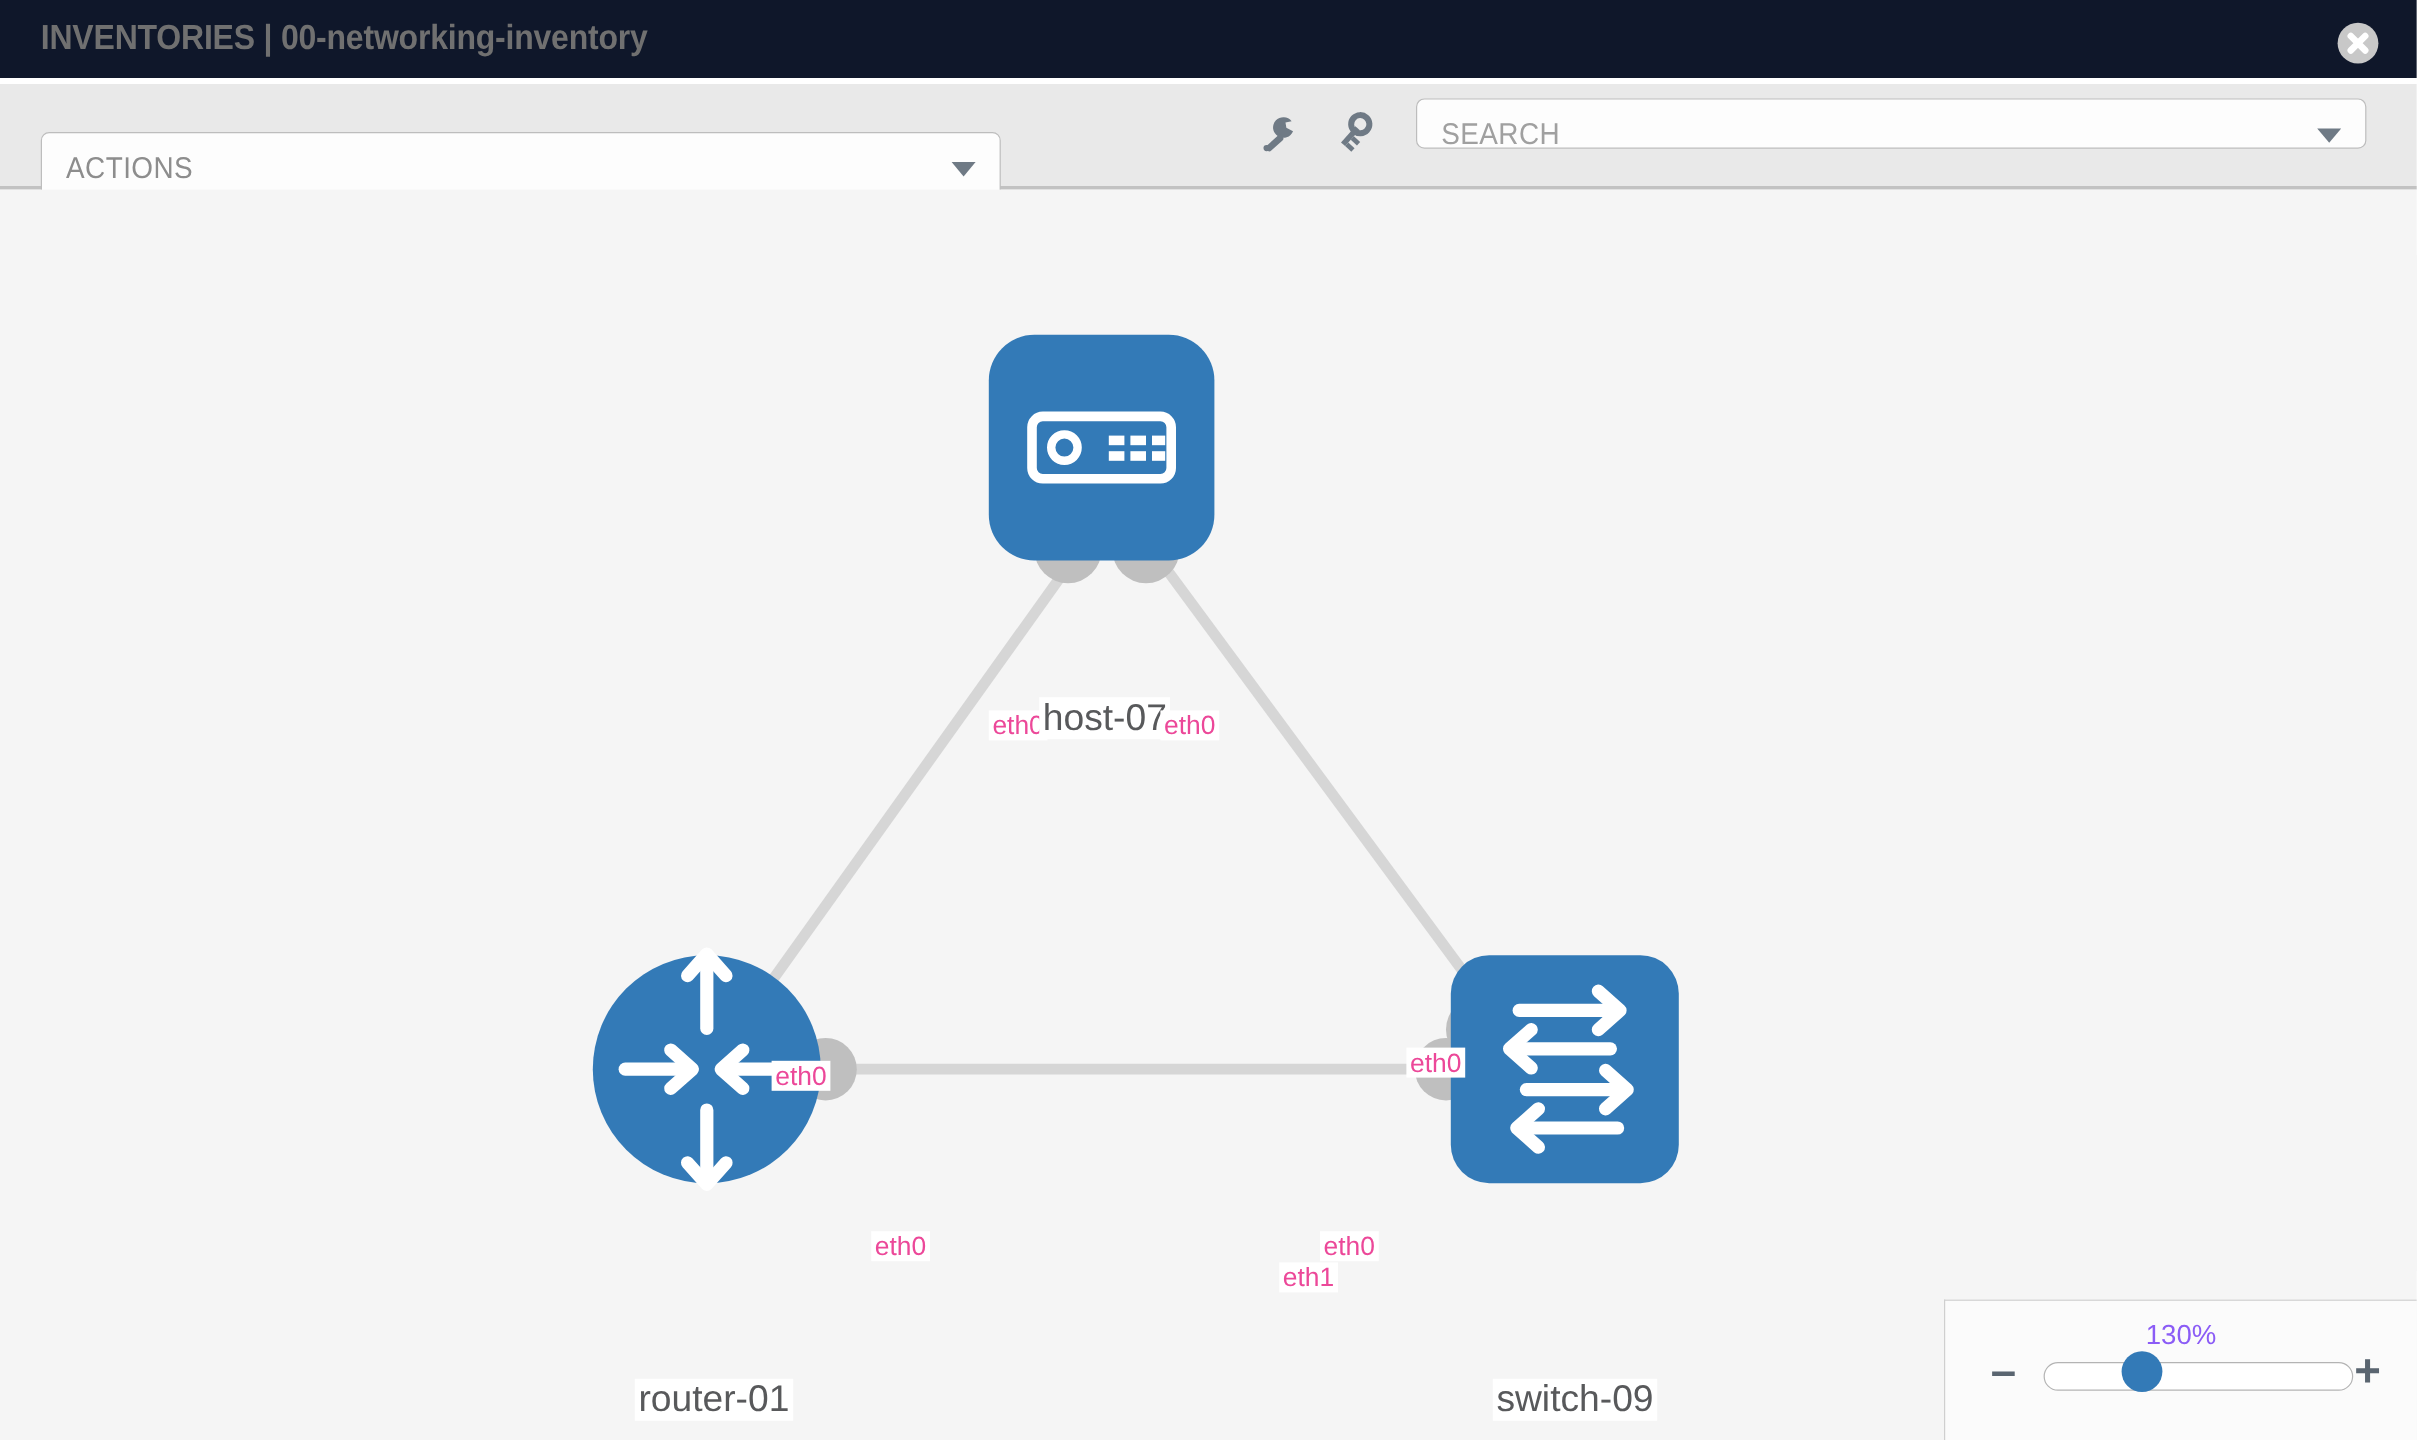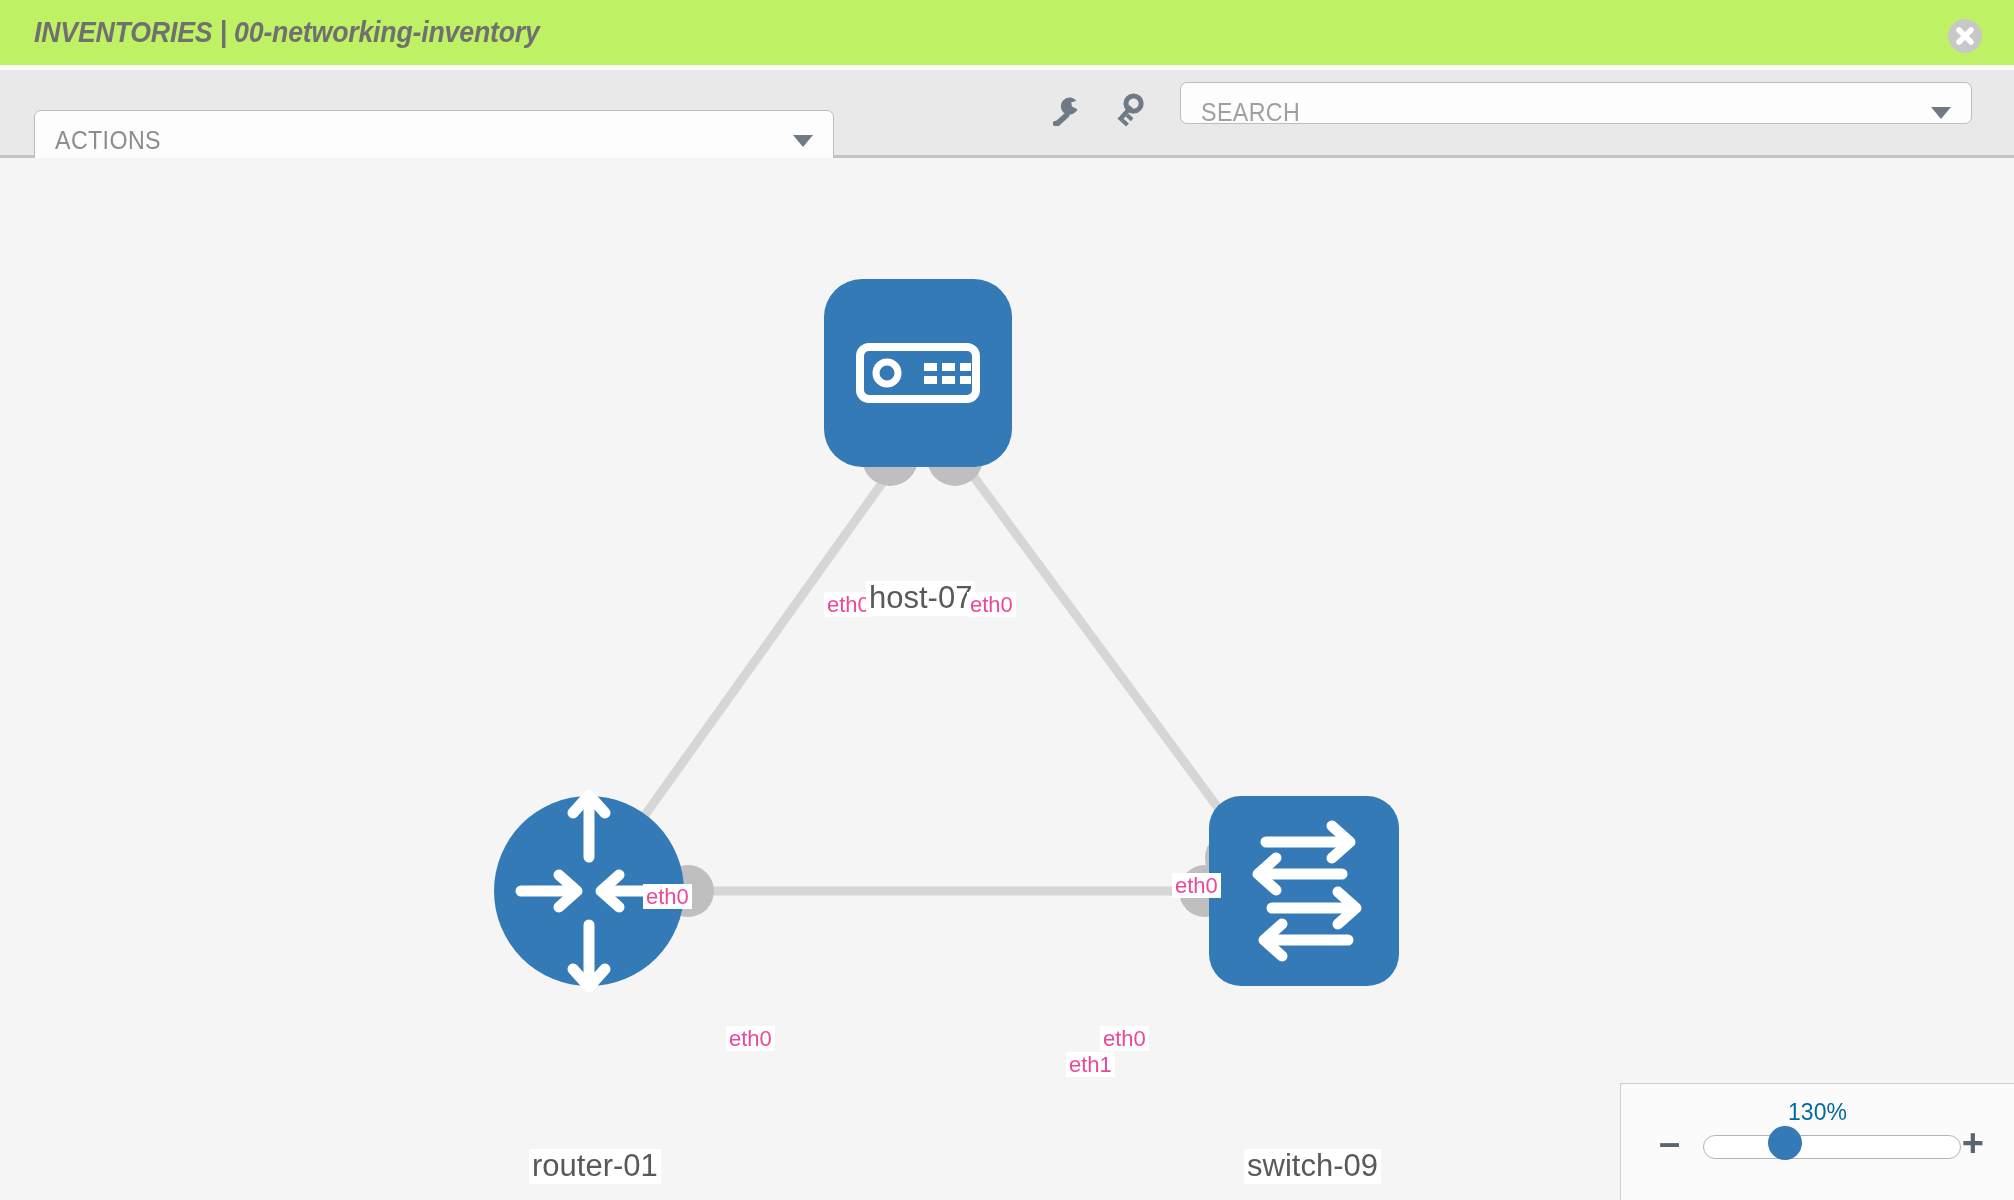--- a/index.html
+++ b/index.html
@@ -14,23 +14,22 @@
     overflow: hidden;
     position: relative;
   }
 
   
   .header {
     position: absolute;
     left: 0; top: 0;
     width: 2014px;
     height: 65px;
-    background: #bef264;
-    box-sizing: border-box;
-    font-style: italic;
+    background: #0f172a;
+    box-sizing: border-box;
   }
   .page-title {
     position: absolute;
     left: 34px;
     top: 16px;
     font-size: 29px;
     font-weight: bold;
     color: #707070;
     letter-spacing: -0.2px;
     white-space: nowrap;
@@ -164,21 +163,21 @@
     border-right: none;
     border-bottom: none;
     box-sizing: border-box;
   }
   .zoom-level {
     position: absolute;
     top: 15px;
     left: 0; right: 0;
     text-align: center;
     font-size: 23px;
-    color: #0369a1;
+    color: #8b5cf6;
   }
   .zoom-minus, .zoom-plus {
     position: absolute;
     top: 47px;
     color: #5a6570;
     font-size: 38px;
     font-weight: bold;
     line-height: 24px;
     cursor: pointer;
     user-select: none;

